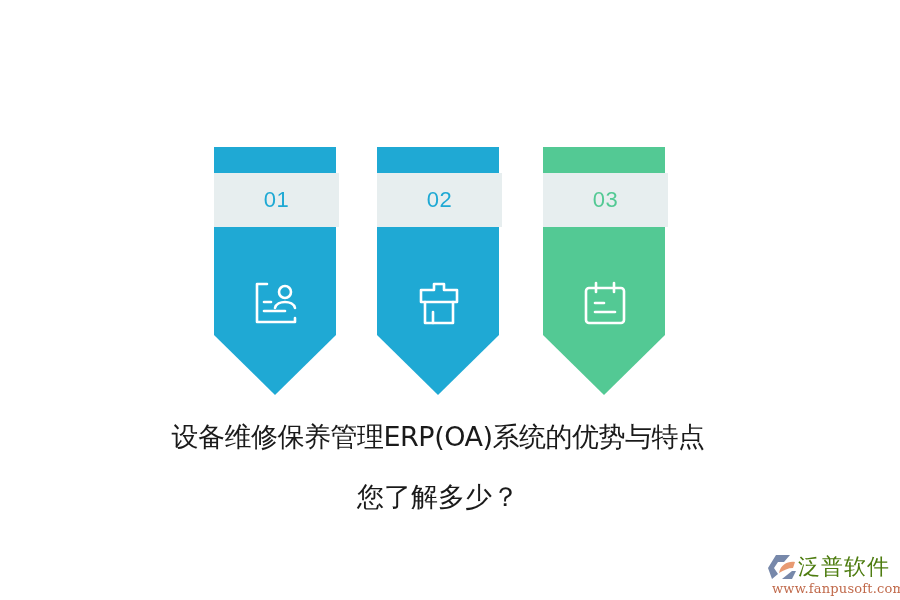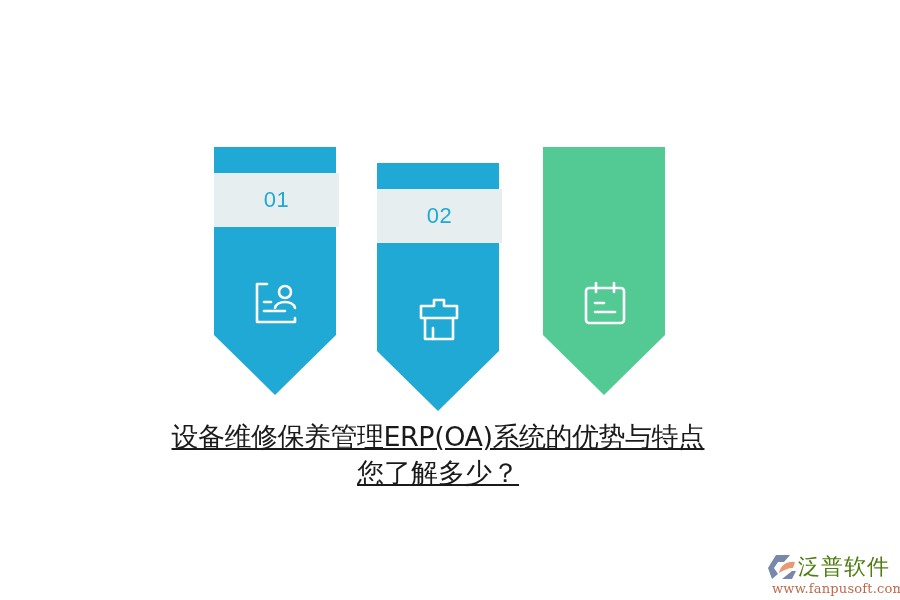--- a/index.html
+++ b/index.html
@@ -12,28 +12,28 @@
     .banner .band {
       position: absolute; left: 0; top: 26px; width: 125px; height: 54px;
       background: #e7eeef; display: flex; align-items: center; justify-content: center;
     }
     .banner .num {
       font-family: "Liberation Sans", sans-serif; font-size: 22px; font-weight: normal;
       letter-spacing: 0.5px;
     }
     .banner .icon { position: absolute; left: 39px; top: 133px; width: 46px; height: 46px; }
     #b1 { left: 214px; }
-    #b2 { left: 377px; margin-top: 16px; }
+    #b2 { left: 377px; }
     #b3 { left: 543px; }
     .title {
       position: absolute; left: 0; width: 876px; text-align: center; color: #1a1a1a;
-      font-family: "DejaVu Sans", sans-serif; font-size: 27px; line-height: 34px; text-decoration: underline;
+      font-family: "DejaVu Sans", sans-serif; font-size: 27px; line-height: 34px;
     }
     #t1 { top: 420px; letter-spacing: -0.5px; }
-    #t2 { top: 456px; }
+    #t2 { top: 480px; }
     .logo { position: absolute; left: 768px; top: 552px; width: 128px; height: 46px; }
     .logo .mark { position: absolute; left: 0; top: 2px; width: 30px; height: 26px; }
     .logo .brand {
       position: absolute; left: 30px; top: 0; font-size: 22px; color: #4d7c0f;
       font-family: "DejaVu Sans", sans-serif; letter-spacing: 1px;
     }
     .logo .url {
       position: absolute; left: 4px; top: 29px; font-size: 13px; color: #c0694a;
       font-family: "DejaVu Serif", serif; letter-spacing: 0.2px;
     }
@@ -68,20 +68,23 @@
     <path d="M18 4 H28 V10 H41 V22 H37 V43 H9 V22 H5 V10 H18 Z"></path>
     <line x1="9" y1="22" x2="37" y2="22"></line>
     <line x1="17" y1="32" x2="17" y2="43"></line>
   </svg>
 </div>
 
 <div class="banner" id="b3">
   <svg class="shape" viewBox="0 0 122 248">
     <polygon points="0,0 122,0 122,188 61,248 0,188" fill="#53c994"></polygon>
   </svg>
+  <div class="band">
+    <span class="num" style="color:#53c994">03</span>
+  </div>
   <svg class="icon" viewBox="0 0 46 46" fill="none" stroke="#fff" stroke-width="2.6" stroke-linecap="round" stroke-linejoin="round">
     <rect x="4" y="8" width="38" height="35" rx="3"></rect>
     <line x1="14" y1="3" x2="14" y2="12"></line>
     <line x1="32" y1="3" x2="32" y2="12"></line>
     <line x1="13" y1="23" x2="22" y2="23"></line>
     <line x1="13" y1="32" x2="33" y2="32"></line>
   </svg>
 </div>
 
 <div class="title" id="t1">设备维修保养管理ERP(OA)系统的优势与特点</div>

